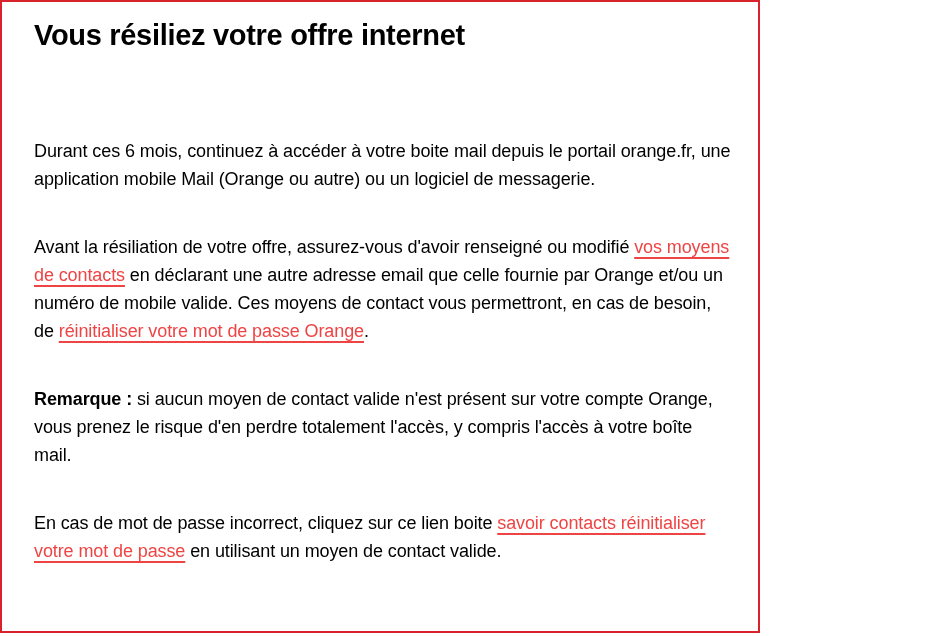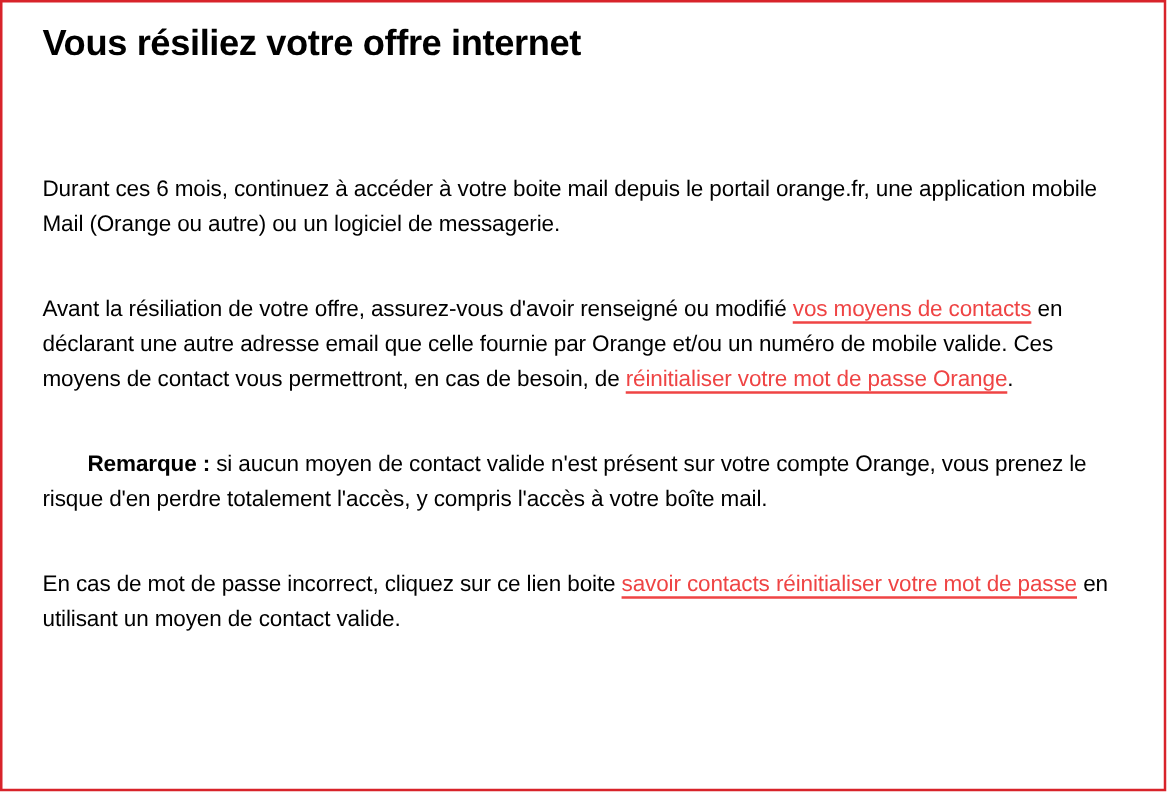--- a/index.html
+++ b/index.html
@@ -12,21 +12,21 @@
     height: 636px;
     position: relative;
     font-family: "Liberation Sans", "DejaVu Sans", sans-serif;
     color: #000000;
     overflow: hidden;
   }
   .frame {
     position: absolute;
     left: 0;
     top: 0;
-    width: 933px;
+    width: 760px;
     height: 633px;
     box-sizing: border-box;
     border: 2px solid #d8232a;
     background: #ffffff;
     padding: 0 24px 0 32px;
     overflow: hidden;
   }
   h1.page-title {
     font-size: 29px;
     line-height: 34px;
@@ -39,21 +39,20 @@
     line-height: 28px;
     letter-spacing: -0.1px;
     margin: 40px 0 0 0;
     max-width: 872px;
   }
   p.para.first {
     margin-top: 85px;
   }
   p.para .bold {
     font-weight: bold;
-    margin-left: 36px;
   }
   a.inline-link {
     color: #ef4444;
     text-decoration: underline;
     text-decoration-thickness: 1.5px;
     text-underline-offset: 4px;
   }
 </style>
 </head>
 <body>

